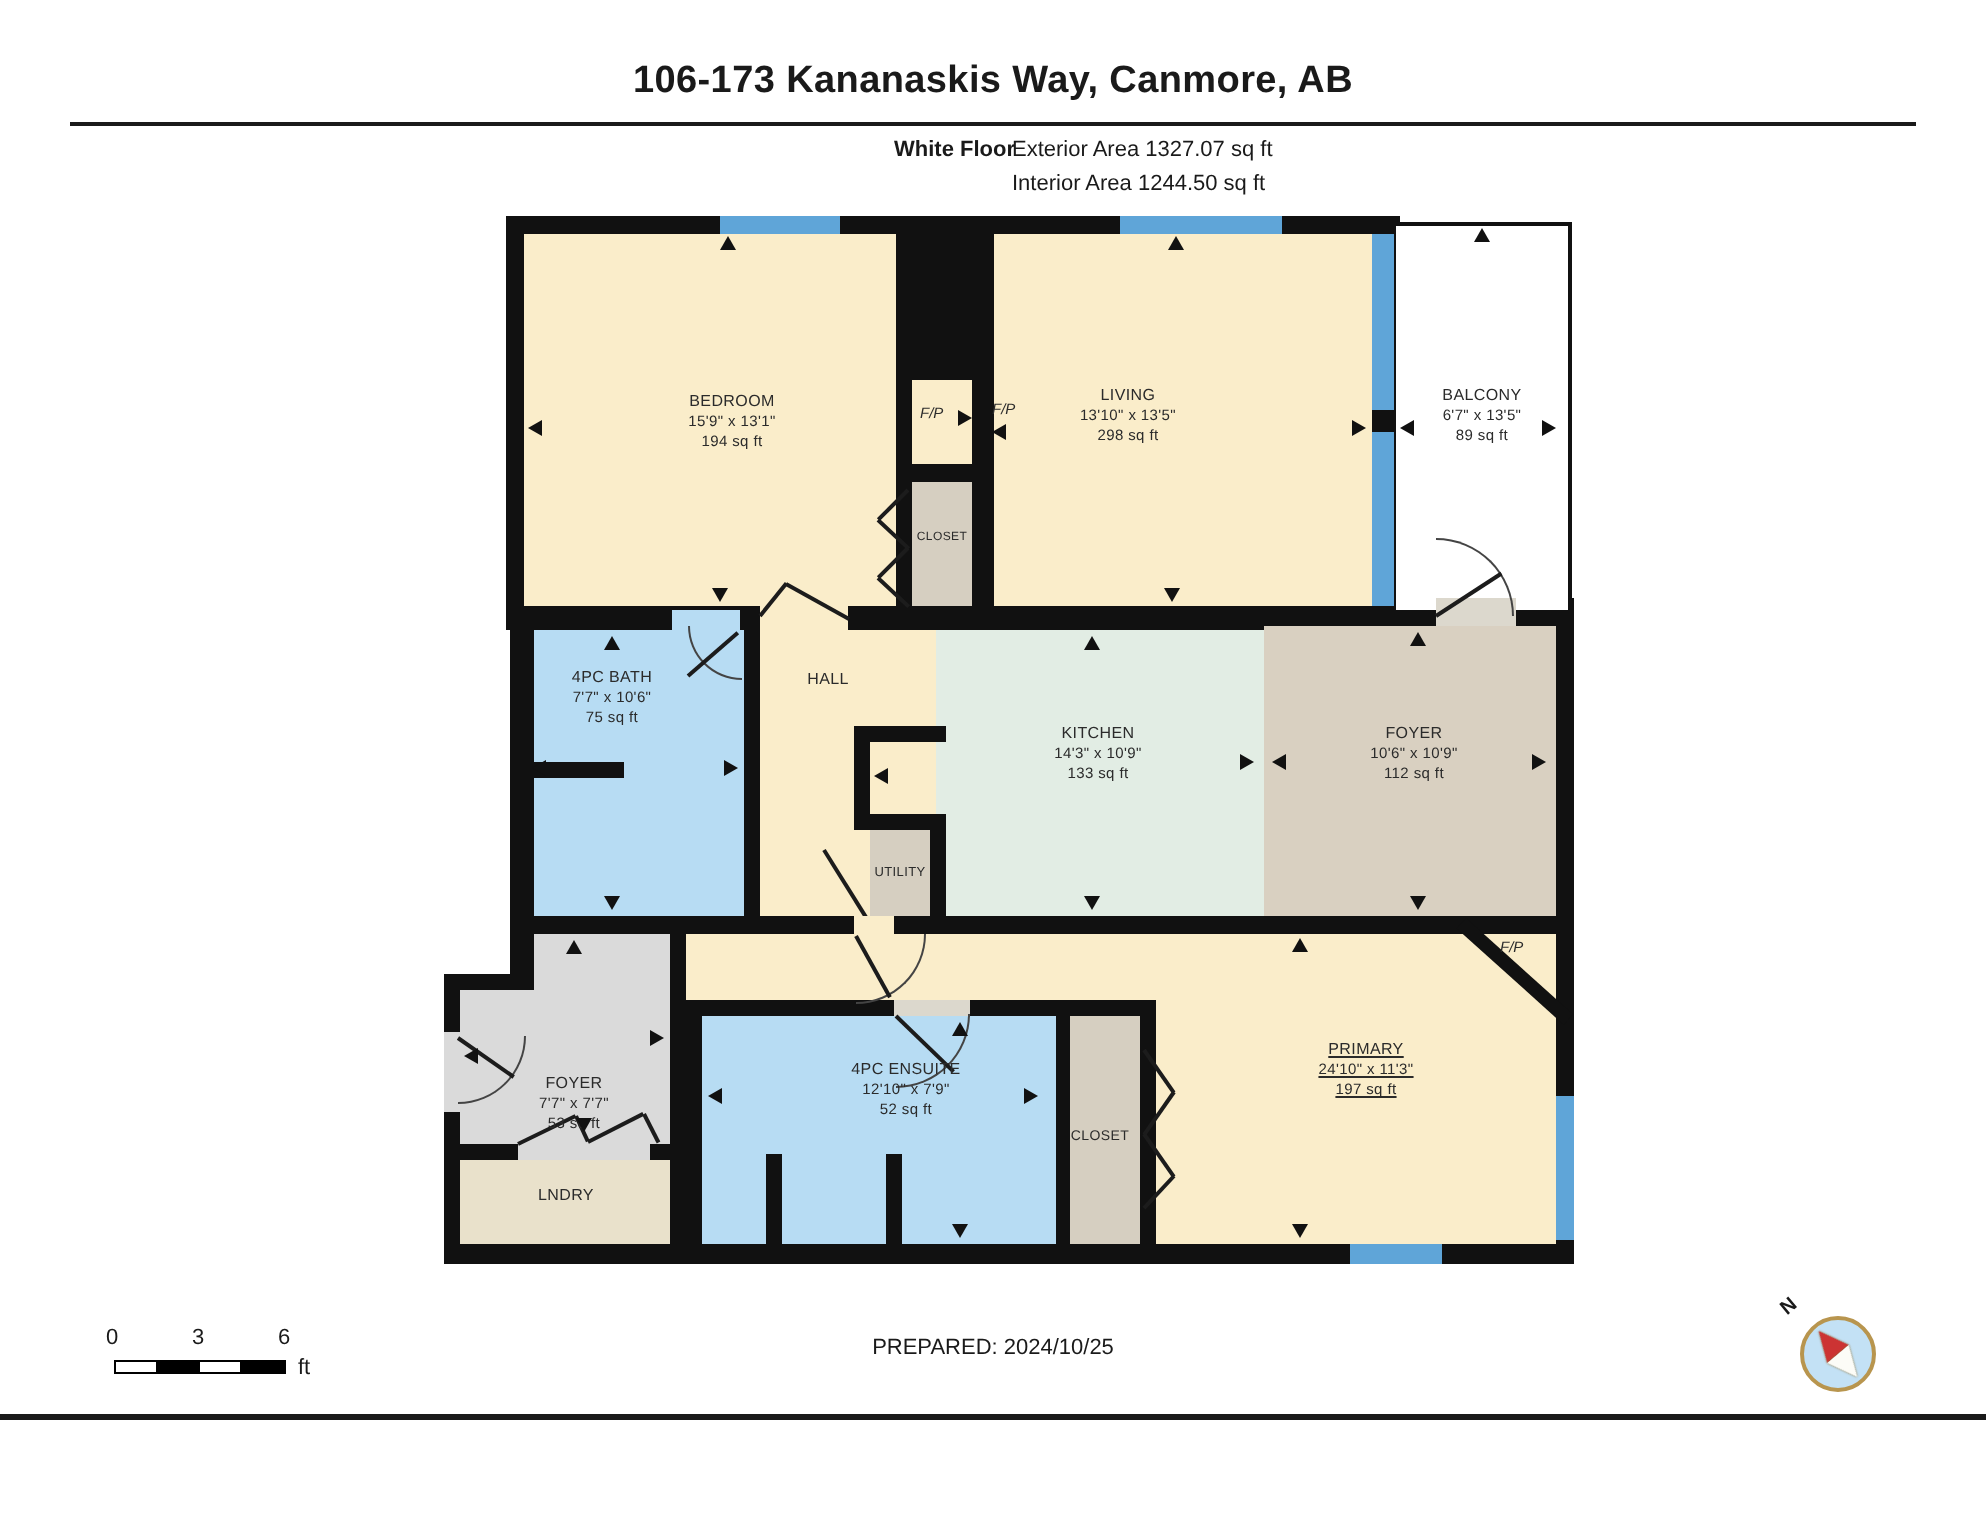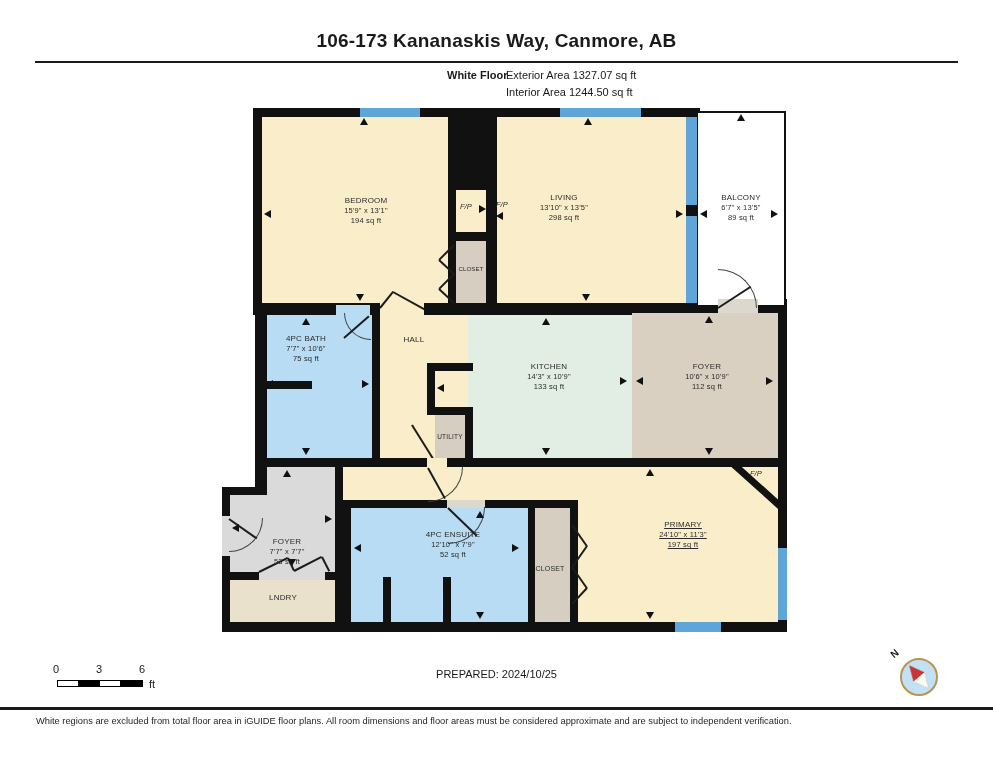--- a/index.html
+++ b/index.html
@@ -256,15 +256,14 @@
   <div class="subhead" style="left:0;top:668px;width:100%;text-align:center;font-weight:400;">PREPARED: 2024/10/25</div>
 
   <div class="compass" style="left:900px;top:658px;"></div>
   <div class="needle" style="left:912px;top:662px;">
     <div class="ntri-up"></div>
       <div class="ntri-dn"></div>
   </div>
   <div class="nlabel" style="left:891px;top:648px;">N</div>
 
   <div class="hrule" style="left:0;top:707px;width:993px;height:3px;"></div>
-  <div class="disc" style="left:36px;top:716px;width:930px;">White regions are excluded from total floor area in iGUIDE floor plans. All room dimensions and floor areas must be considered approximate and are subject to independent verification.</div>
 
 </div>
 
 </body></html>

